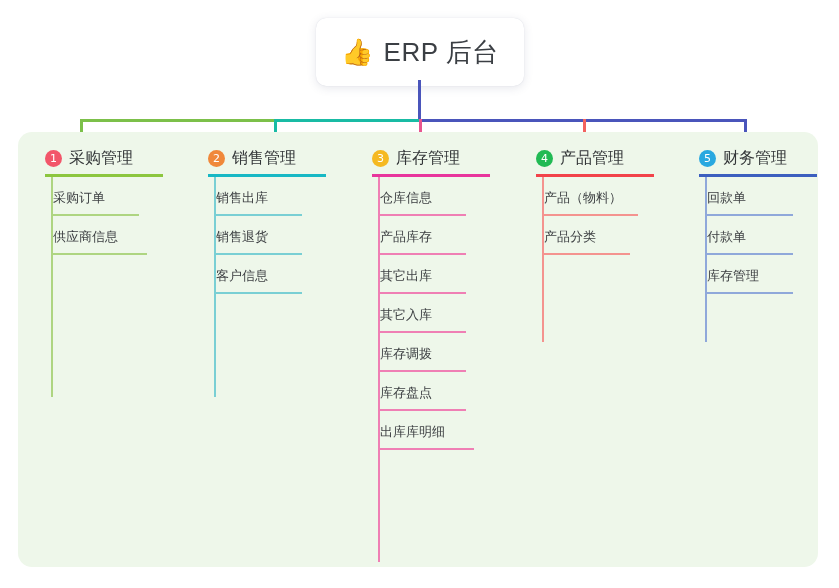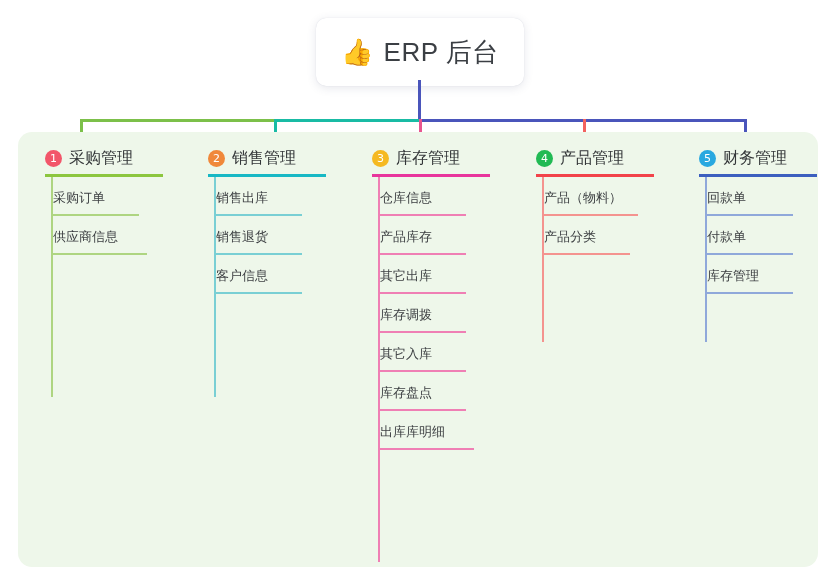--- a/index.html
+++ b/index.html
@@ -206,25 +206,25 @@
         </div>
         <div class="item">
           <span class="item-label">产品库存</span>
           <div class="item-rule" style="background: rgb(239, 127, 180); width: 88px;"></div>
         </div>
         <div class="item">
           <span class="item-label">其它出库</span>
           <div class="item-rule" style="background: rgb(239, 127, 180); width: 88px;"></div>
         </div>
         <div class="item">
+          <span class="item-label">其它入库</span>
+          <div class="item-rule" style="background: rgb(239, 127, 180); width: 88px;"></div>
+        </div>
+        <div class="item">
           <span class="item-label">库存调拨</span>
-          <div class="item-rule" style="background: rgb(239, 127, 180); width: 88px;"></div>
-        </div>
-        <div class="item">
-          <span class="item-label">其它入库</span>
           <div class="item-rule" style="background: rgb(239, 127, 180); width: 88px;"></div>
         </div>
         <div class="item">
           <span class="item-label">库存盘点</span>
           <div class="item-rule" style="background: rgb(239, 127, 180); width: 88px;"></div>
         </div>
         <div class="item">
           <span class="item-label">出库库明细</span>
           <div class="item-rule" style="background: rgb(239, 127, 180); width: 96px;"></div>
         </div>

